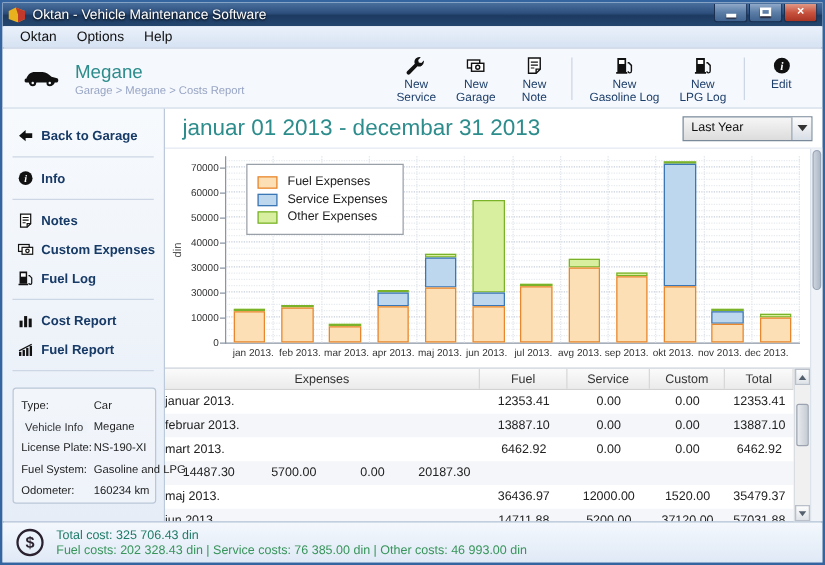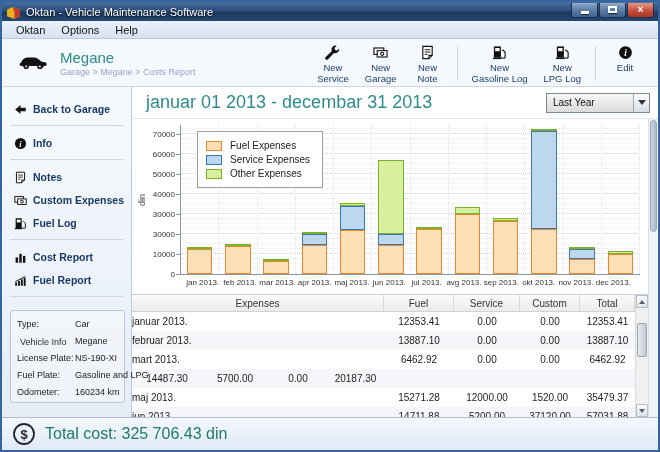--- a/index.html
+++ b/index.html
@@ -105,21 +105,21 @@
   .sbtn.up { top:0; }
   .sbtn.down { bottom:0; }
   .tri-up { width:0; height:0; border-left:3px solid transparent; border-right:3px solid transparent; border-bottom:4px solid #55606e; }
   .tri-down { width:0; height:0; border-left:3px solid transparent; border-right:3px solid transparent; border-top:4px solid #55606e; }
   .sthumb { position:absolute; left:1px; right:1px; top:28px; height:34px; background:linear-gradient(90deg,#e8ebef,#c6ccd4); border:1px solid #9aa3af; border-radius:2px; }
 
   
   .statusbar { height:33px; background:linear-gradient(#f4f8fd,#dfe9f6); border-top:1px solid #aebfd4; display:flex; align-items:center; padding:0 10px; flex:0 0 auto; }
   .dollar-icon { width:24px; height:24px; color:#2b2230; margin-right:9px; flex:0 0 auto; }
   .status-lines { display:flex; flex-direction:column; justify-content:center; }
-  .status-total { font-size:16px; color:#1f7a68; }
+  .status-total { font-size:10px; color:#1f7a68; }
   .status-details { font-size:10px; color:#37945a; margin-top:1px; }
 </style>
 </head>
 <body>
 
 <div class="window">
 
   <div class="titlebar">
     <span class="app-icon">
       <svg viewBox="0 0 16 14" width="15" height="13">
@@ -315,21 +315,21 @@
             </div>
             <div class="vinfo-row">
               <span class="vlabel">Name:</span>
               <span class="vvalue">Megane</span>
             </div>
             <div class="vinfo-row">
               <span class="vlabel">License Plate:</span>
               <span class="vvalue">NS-190-XI</span>
             </div>
             <div class="vinfo-row">
-              <span class="vlabel">Fuel Plate:</span>
+              <span class="vlabel">Fuel System:</span>
               <span class="vvalue">Gasoline and LPG</span>
             </div>
             <div class="vinfo-row">
               <span class="vlabel">Odometer:</span>
               <span class="vvalue">160234 km</span>
             </div>
           </div>
       </div>
     </div>
 
@@ -542,21 +542,21 @@
                   <div class="tcell c4">6462.92</div>
                 </div>
                 <div class="trow alt">
                   <div class="tcell c1">14487.30</div>
                   <div class="tcell c2">5700.00</div>
                   <div class="tcell c3">0.00</div>
                   <div class="tcell c4">20187.30</div>
                 </div>
                 <div class="trow">
                   <div class="tcell c0">maj 2013.</div>
-                  <div class="tcell c1">15271.28</div>
+                  <div class="tcell c1">36436.97</div>
                   <div class="tcell c2">12000.00</div>
                   <div class="tcell c3">1520.00</div>
                   <div class="tcell c4">35479.37</div>
                 </div>
                 <div class="trow alt">
                   <div class="tcell c0">jun 2013.</div>
                   <div class="tcell c1">14711.88</div>
                   <div class="tcell c2">5200.00</div>
                   <div class="tcell c3">37120.00</div>
                   <div class="tcell c4">57031.88</div>
@@ -583,16 +583,17 @@
 
   <div class="statusbar">
     <span class="dollar-icon">
       <svg viewBox="0 0 24 24" width="24" height="24">
           <circle cx="12" cy="12" r="10" fill="none" stroke="currentColor" stroke-width="1.8"></circle>
           <text x="12" y="16.5" text-anchor="middle" font-size="13" font-weight="bold" font-family="Liberation Sans, sans-serif" fill="currentColor">$</text>
         </svg>
     </span>
     <span class="status-lines">
       <span class="status-total">Total cost: 325 706.43 din</span>
+      <span class="status-details">Fuel costs: 202 328.43 din | Service costs: 76 385.00 din | Other costs: 46 993.00 din</span>
     </span>
   </div>
 
 </div>
 
 </body></html>

